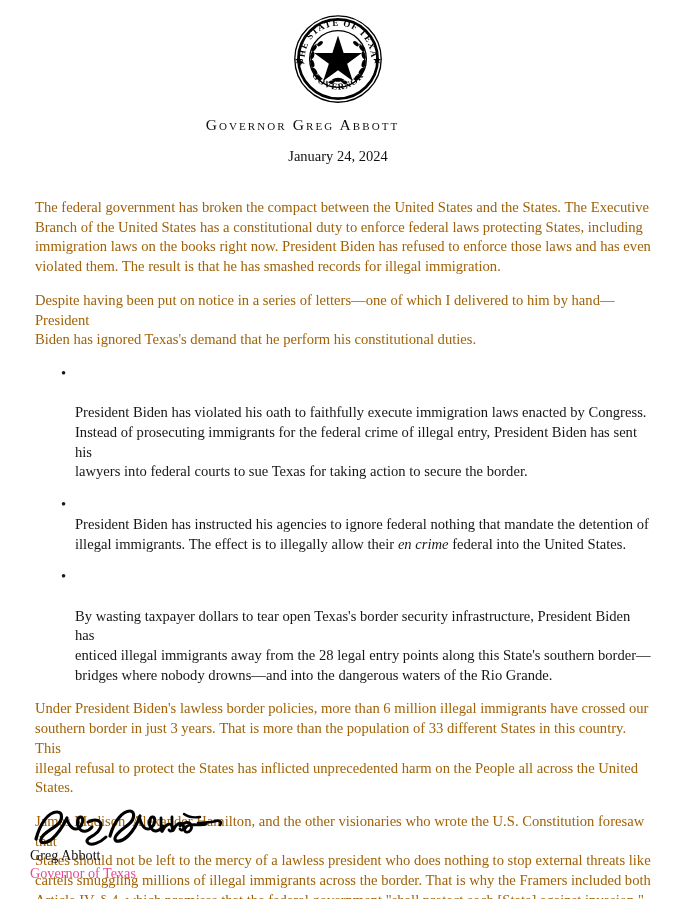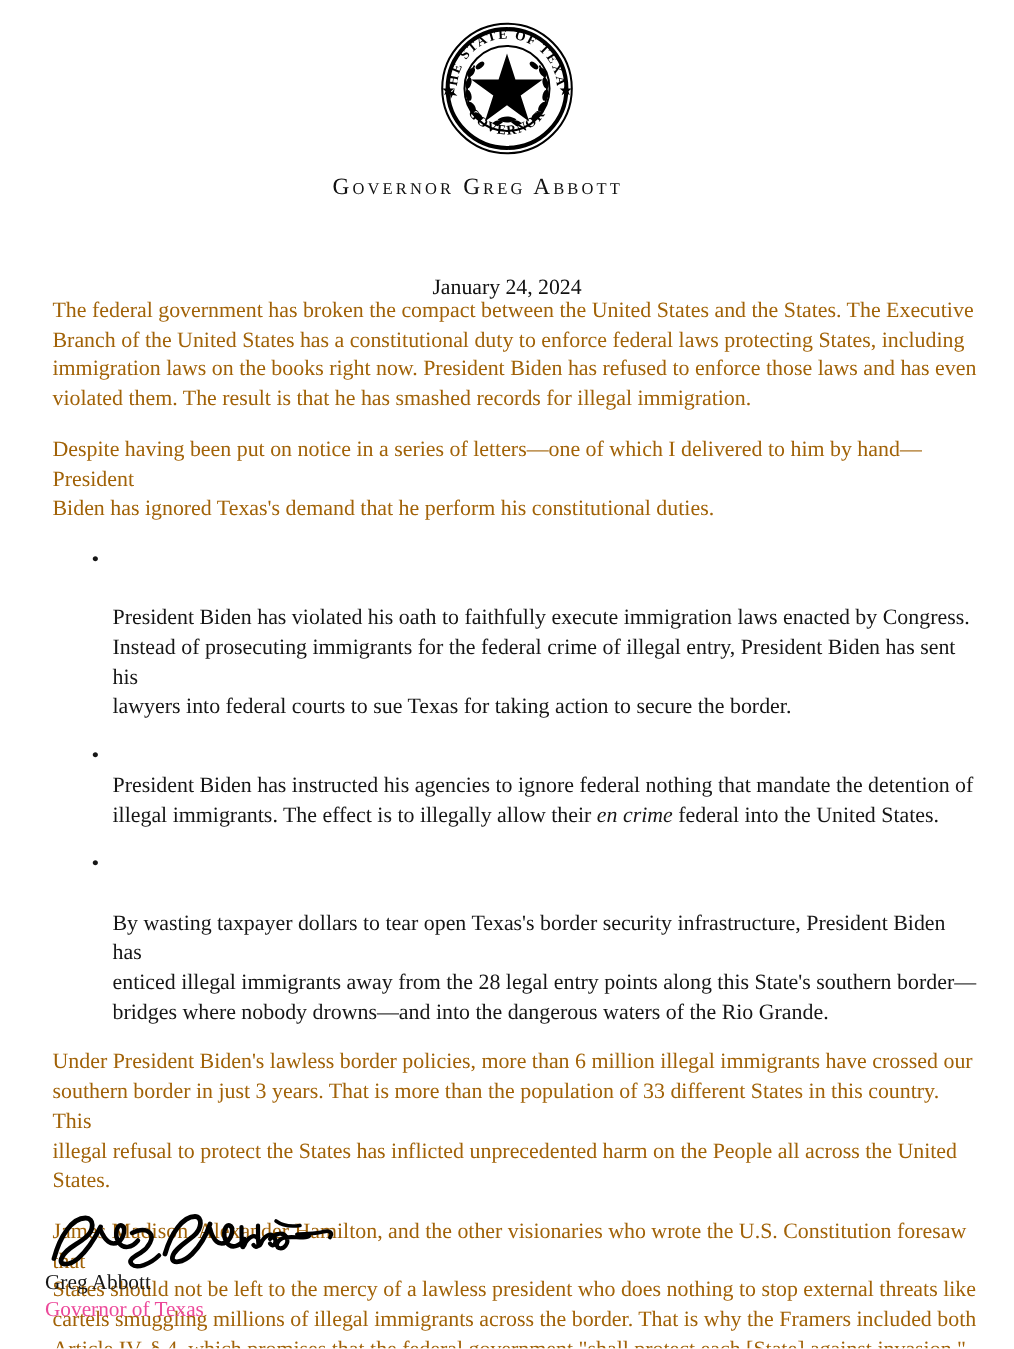--- a/index.html
+++ b/index.html
@@ -29,38 +29,37 @@
   .seal {
     width: 90px;
     height: 90px;
     display: block;
   }
 
   
   .gov-name {
     position: absolute;
     top: 116px;
-    left: 16px;
+    left: 0;
     width: 605px;
     text-align: center;
     font-size: 15.5px;
     letter-spacing: 2.1px;
     font-variant: small-caps;
     color: #111111;
     white-space: pre;
   }
   .letter-date {
     position: absolute;
     top: 148px;
     left: 0;
     width: 676px;
     text-align: center;
     font-size: 14.5px;
     color: #111111;
-    margin-top: 36px;
   }
 
   
   .body-block {
     position: absolute;
     top: 198px;
     left: 35px;
     width: 616px;
   }
   .para {

